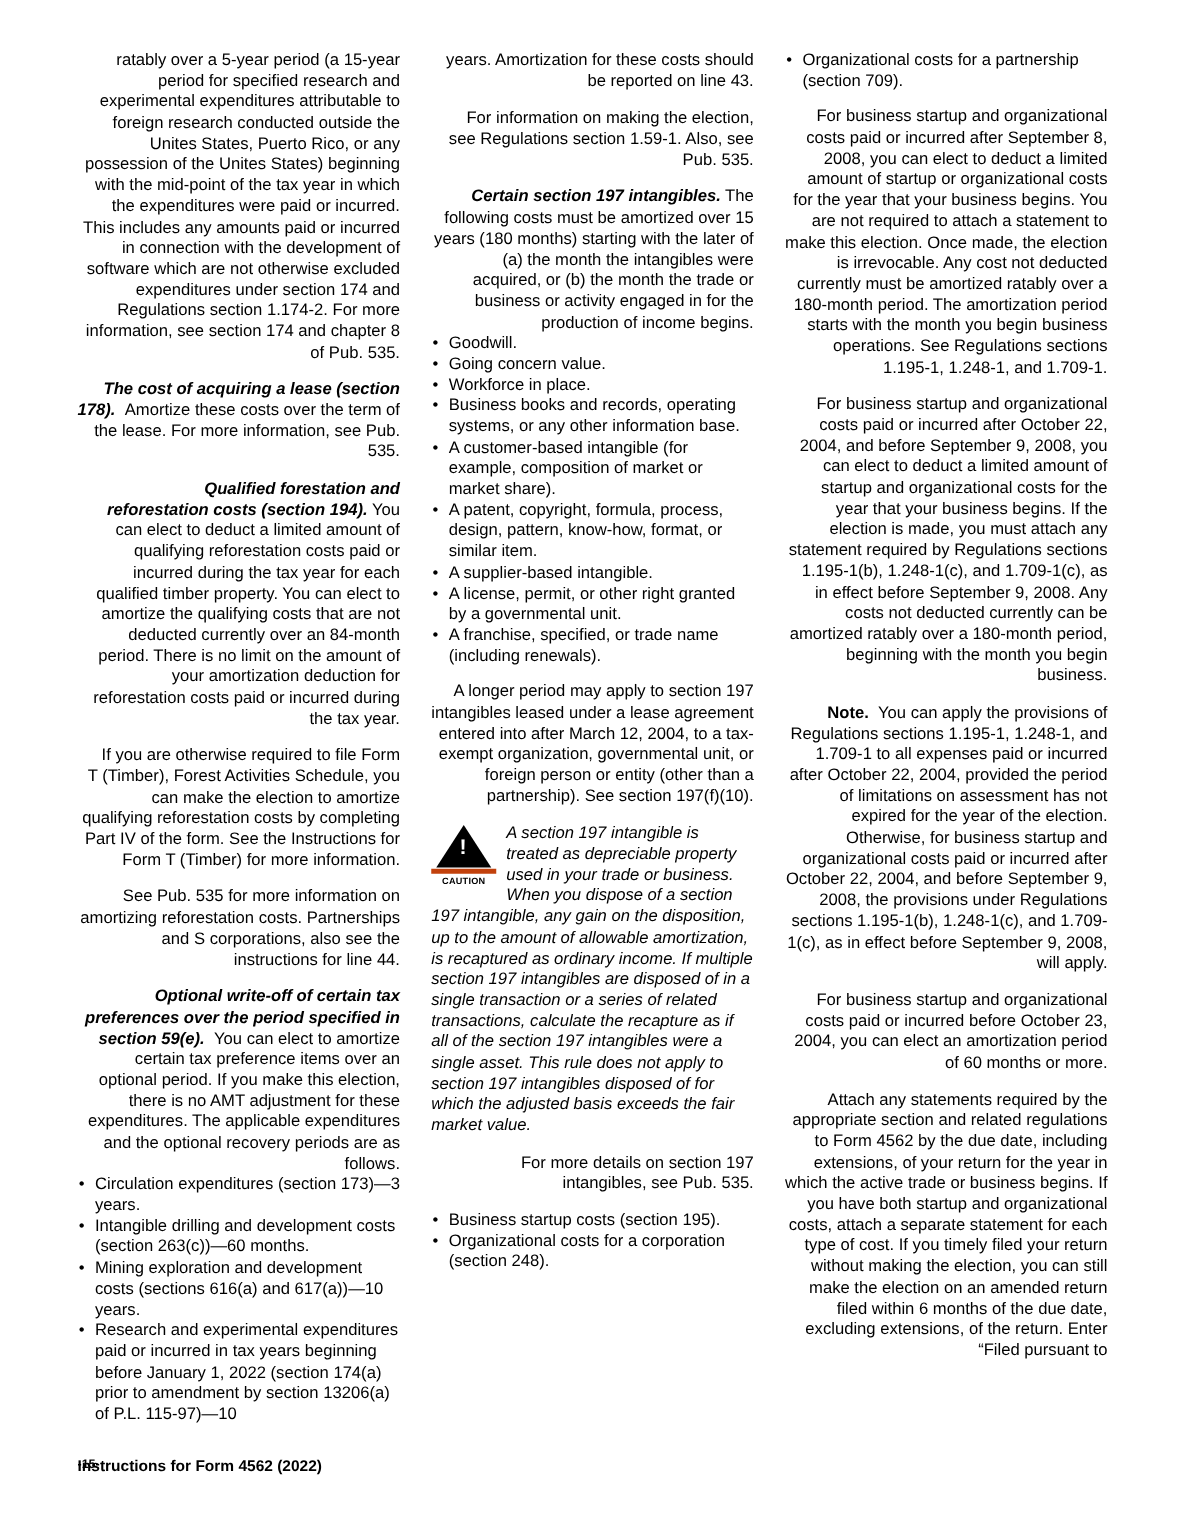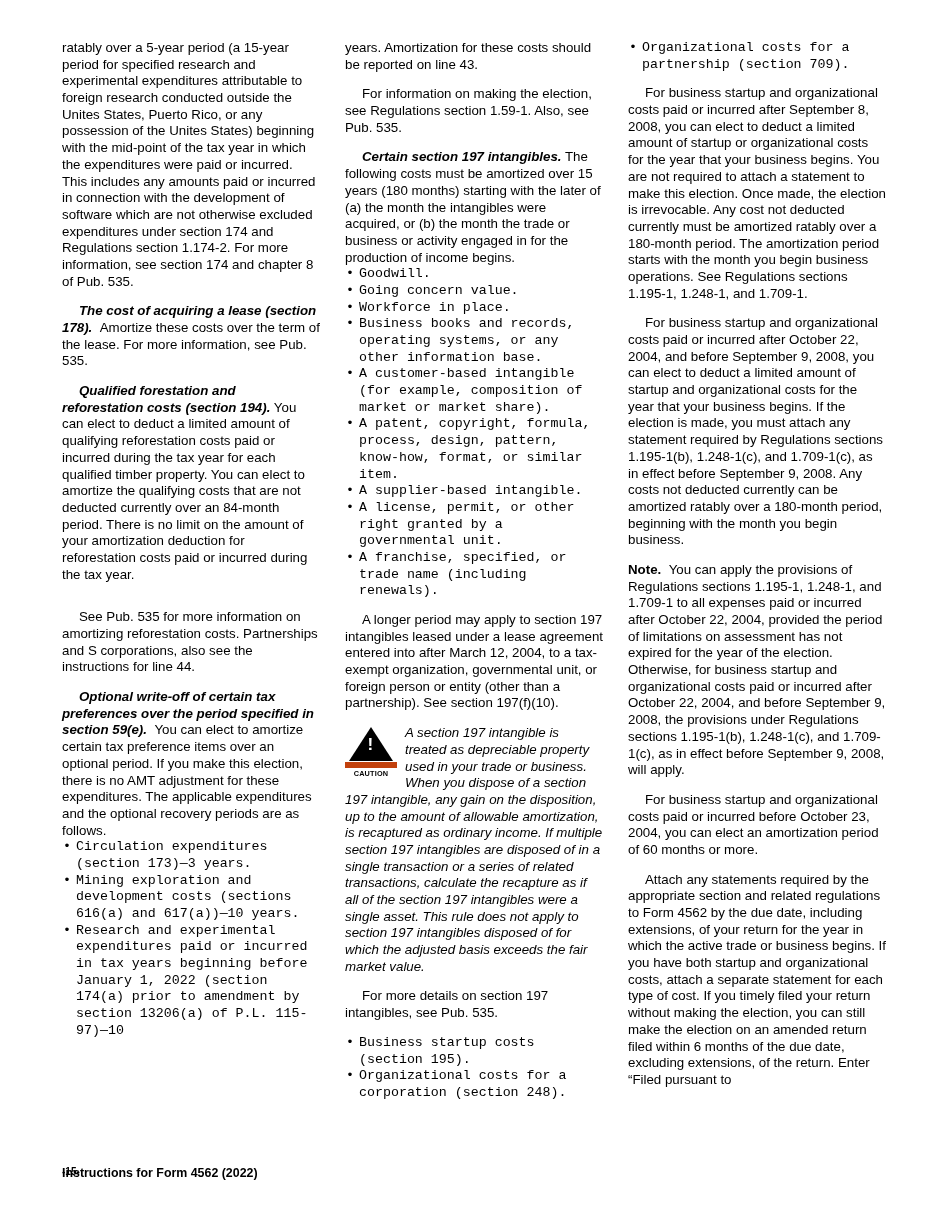--- a/index.html
+++ b/index.html
@@ -32,39 +32,39 @@
     gap: 25px;
   }
   .col {
     width: 258px;
     font-size: 13.3px;
     line-height: 1.255;
     text-align: left;
   }
   p {
     margin: 0 0 0 0;
+    text-align: right;
   }
   .para {
     text-indent: 17px;
     margin-bottom: 0;
   }
   .para-noindent {
     text-indent: 0;
   }
   .gap {
     height: 13px;
   }
   .gap-sm {
     height: 12px;
   }
   .bullet-list {
     margin: 0;
     padding: 0;
     list-style: none;
-    font-family: Liberation Mono, monospace;
   }
   .bullet {
     position: relative;
     padding-left: 14px;
     margin: 0;
   }
   .bullet::before {
     content: "\2022";
     position: absolute;
     left: 1px;
@@ -103,21 +103,21 @@
     font-family: "Liberation Sans", sans-serif;
     line-height: 1;
   }
   .caution-label {
     text-align: center;
     font-size: 7.3px;
     font-weight: bold;
     font-style: normal;
     letter-spacing: 0.2px;
     margin-top: 1px;
-    border-top: 6px solid #c2410c;
+    border-top: 4px solid #c2410c;
     padding-top: 1px;
     width: 52px;
   }
   .footer {
     position: absolute;
     left: 62px;
     right: 62px;
     bottom: 48px;
     height: 16px;
     font-size: 12.4px;
@@ -153,26 +153,28 @@
   <div class="columns">
 
     <div class="col">
       <p class="para para-noindent">ratably over a 5-year period (a 15-year period for specified research and experimental expenditures attributable to foreign research conducted outside the Unites States, Puerto Rico, or any possession of the Unites States) beginning with the mid-point of the tax year in which the expenditures were paid or incurred. This includes any amounts paid or incurred in connection with the development of software which are not otherwise excluded expenditures under section 174 and Regulations section 1.174-2. For more information, see section 174 and chapter 8 of Pub. 535.</p>
       <div class="gap"></div>
       <p class="para"><span class="inline-head">The cost of acquiring a lease (section 178).</span>&nbsp;&nbsp;<span>Amortize these costs over the term of the lease. For more information, see Pub. 535.</span></p>
       <div class="gap"></div>
       <p class="para"><span class="inline-head">Qualified forestation and reforestation costs (section 194).</span>
       <span>You can elect to deduct a limited amount of qualifying reforestation costs paid or incurred during the tax year for each qualified timber property. You can elect to amortize the qualifying costs that are not deducted currently over an 84-month period. There is no limit on the amount of your amortization deduction for reforestation costs paid or incurred during the tax year.</span></p>
       <div class="gap"></div>
+      <p class="para">If you are otherwise required to file Form T (Timber), Forest Activities Schedule, you can make the election to amortize qualifying reforestation costs by completing Part IV of the form. See the Instructions for Form T (Timber) for more information.</p>
       <div class="gap"></div>
       <p class="para">See Pub. 535 for more information on amortizing reforestation costs. Partnerships and S corporations, also see the instructions for line 44.</p>
       <div class="gap"></div>
       <p class="para"><span class="inline-head">Optional write-off of certain tax preferences over the period specified in section 59(e).</span>&nbsp;&nbsp;<span>You can elect to amortize certain tax preference items over an optional period. If you make this election, there is no AMT adjustment for these expenditures. The applicable expenditures and the optional recovery periods are as follows.</span></p>
       <ul class="bullet-list">
         <li class="bullet">Circulation expenditures (section 173)—3 years.</li>
+        <li class="bullet">Intangible drilling and development costs (section 263(c))—60 months.</li>
         <li class="bullet">Mining exploration and development costs (sections 616(a) and 617(a))—10 years.</li>
         <li class="bullet">Research and experimental expenditures paid or incurred in tax years beginning before January 1, 2022 (section 174(a) prior to amendment by section 13206(a) of P.L. 115-97)—10</li>
       </ul>
     </div>
 
     <div class="col">
       <p class="para para-noindent">years. Amortization for these costs should be reported on line 43.</p>
       <div class="gap"></div>
       <p class="para">For information on making the election, see Regulations section 1.59-1. Also, see Pub. 535.</p>
       <div class="gap"></div>

